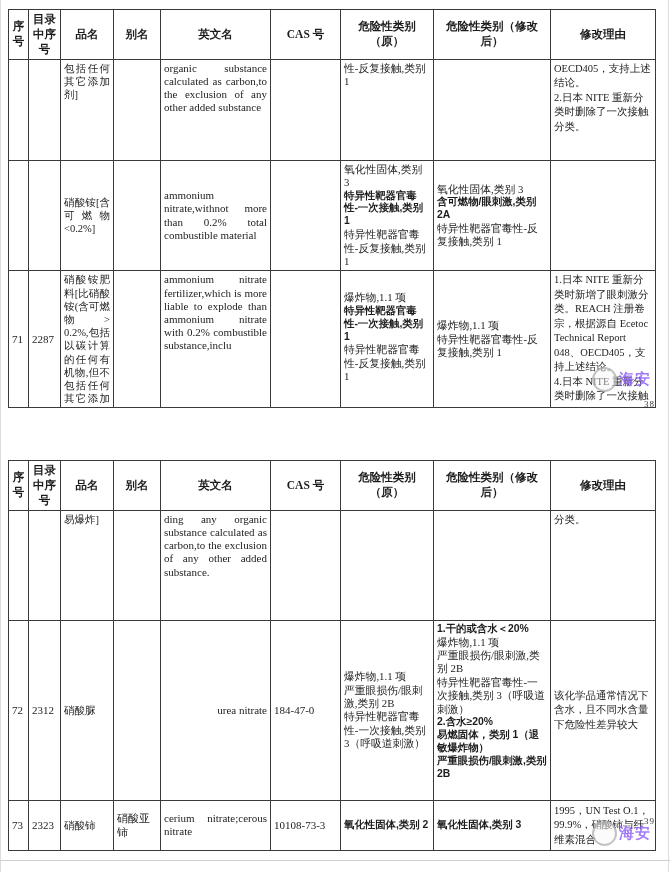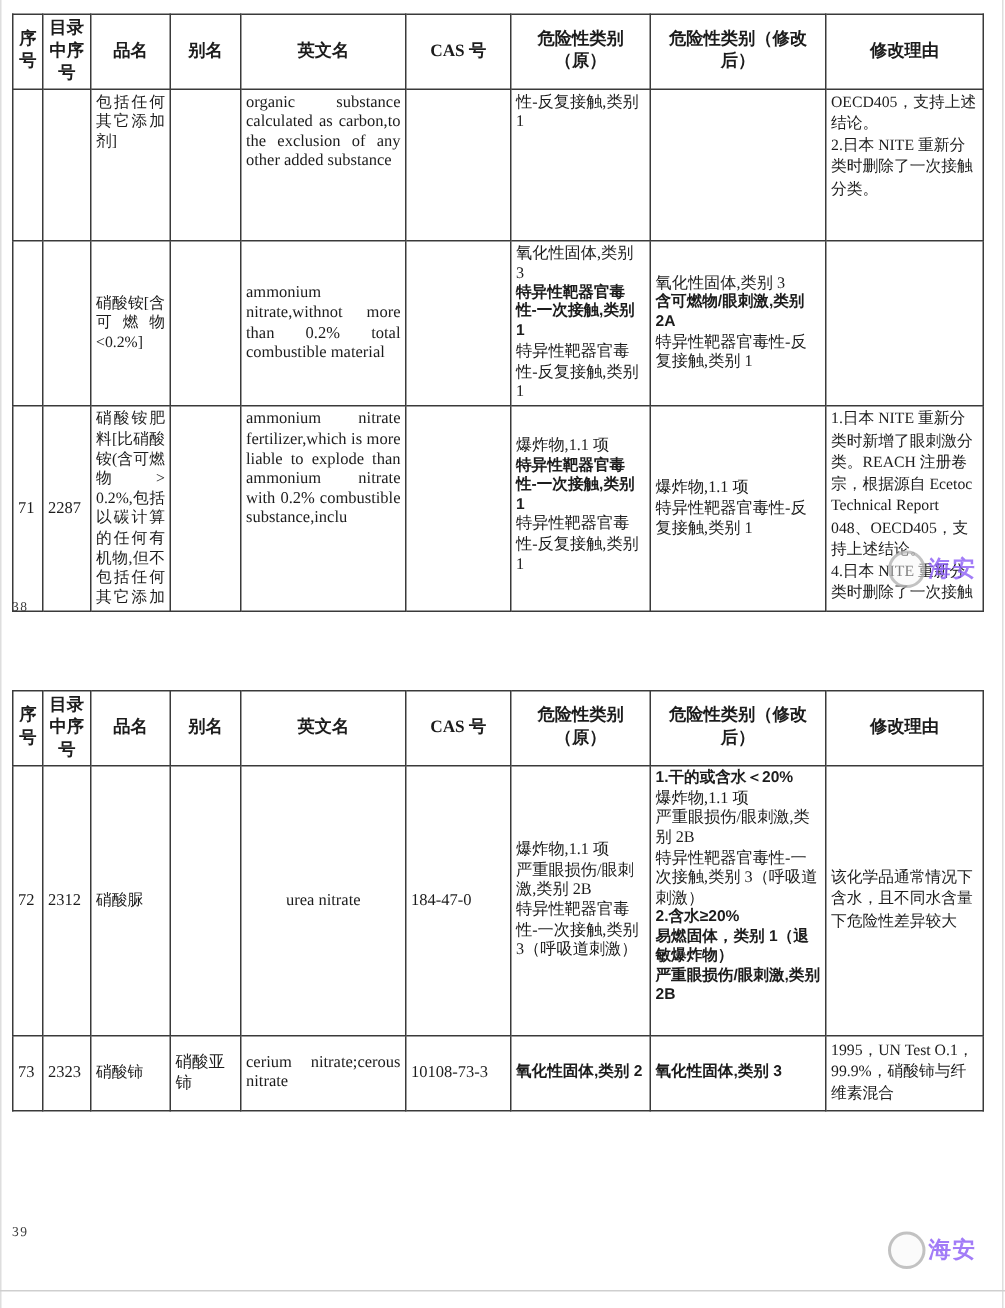--- a/index.html
+++ b/index.html
@@ -53,32 +53,32 @@
   .col-orig,.col-mod{font-size:10.8px;line-height:1.24}
   .col-reason{font-size:10.5px;line-height:1.38}
 
   
   #table1 .r1 .col-name,#table1 .r1 .col-en,#table1 .r1 .col-mod{vertical-align:middle}
   #table1 .r2 .col-mod{vertical-align:middle}
   #table1 .r2 .col-orig{padding-top:20px}
   #table1 .r2 .col-name .txt{max-height:130px;overflow:hidden}
   #table2 .r1 .col-name,#table2 .r1 .col-en,#table2 .r1 .col-cas,
   #table2 .r1 .col-orig,#table2 .r1 .col-reason{vertical-align:middle}
-  #table2 .r1 .col-en{text-align:center}
+  #table2 .r1 .col-en{text-align:right}
   #table2 .r2 td{vertical-align:middle}
 
   .seg{margin:0}
   .seg.bold{
     font-weight:bold;
     font-family:"Liberation Sans","DejaVu Sans",sans-serif;
     font-size:10.4px;
   }
 
   .pagenum{
-    position:absolute;left:8px;width:647px;text-align:left;
+    position:absolute;left:8px;width:647px;text-align:right;
     font-size:9px;color:#3a3a3a;letter-spacing:1px;
   }
   #pg1{top:399px}
   #pg2{top:816px}
 
   
   .watermark{
     position:absolute;display:flex;align-items:center;gap:2px;
     opacity:.8;z-index:5;pointer-events:none;
   }
@@ -223,20 +223,37 @@
         <th>品名</th>
         <th>别名</th>
         <th>英文名</th>
         <th>CAS 号</th>
         <th>危险性类别（原）</th>
         <th>危险性类别（修改后）</th>
         <th>修改理由</th>
       </tr>
     </thead>
   <tbody>
+      <tr class="r0">
+        <td class="col-sn"></td>
+        <td class="col-cat"></td>
+        <td class="col-name">
+          <div class="txt">易爆炸]</div>
+        </td>
+        <td class="col-alias"></td>
+        <td class="col-en">
+          <div class="txt">ding any organic substance calculated as carbon,to the exclusion of any other added substance.</div>
+        </td>
+        <td class="col-cas"></td>
+        <td class="col-orig"></td>
+        <td class="col-mod"></td>
+        <td class="col-reason">
+          <div class="seg">分类。</div>
+        </td>
+      </tr>
       <tr class="r1">
         <td class="col-sn">
           <div class="txt">72</div>
         </td>
         <td class="col-cat">
           <div class="txt">2312</div>
         </td>
         <td class="col-name">
           <div class="txt">硝酸脲</div>
         </td>

